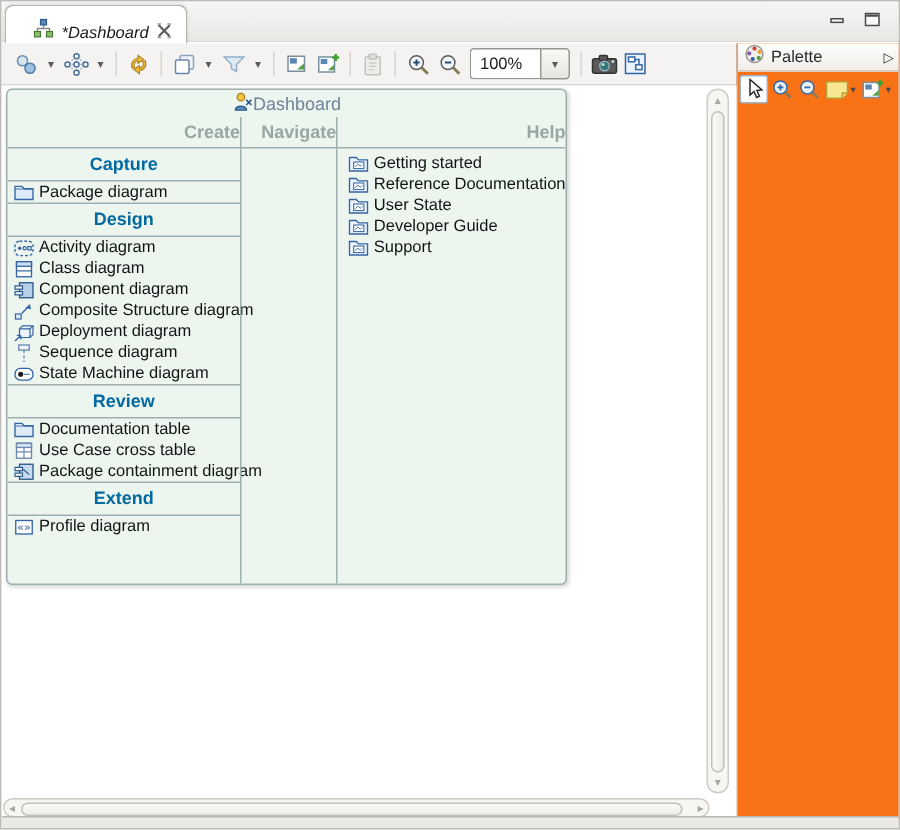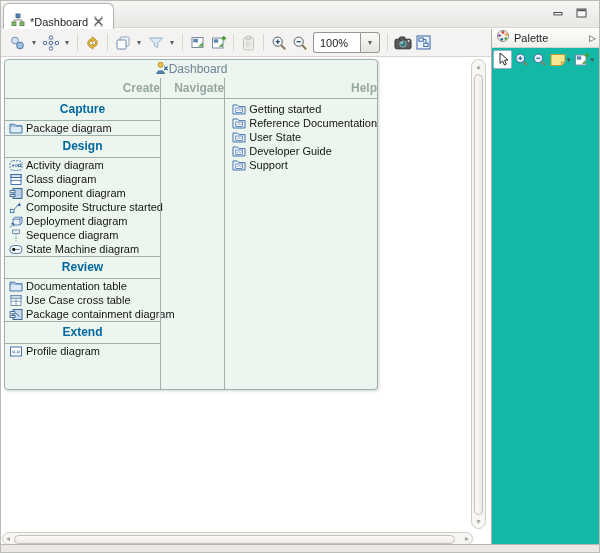--- a/index.html
+++ b/index.html
@@ -12,21 +12,21 @@
   
   .tabbar {
     position:absolute; left:0; top:0; width:100%; height:27px;
     background:linear-gradient(#f7f6f5,#e9e7e4);
     border-bottom:1px solid #d9d7d3;
   }
   .tab {
     position:absolute; left:2px; top:2px; height:36px;
     background:#ffffff; border:1px solid #b6b4b0; border-bottom:none;
     border-radius:6px 6px 0 0; display:flex; align-items:center; gap:5px;
-    padding:0 9px 0 7px; box-shadow:0 -1px 2px rgba(0,0,0,.06);
+    padding:0 9px 0 18px; box-shadow:0 -1px 2px rgba(0,0,0,.06);font-style:italic;
   }
   .tab-label { font-size:11px; color:#1c1c1c; }
   .wincontrols { position:absolute; right:12px; top:7px; display:flex; gap:13px; }
   .wincontrols span { cursor:default; display:flex; align-items:center; }
   
   .toolbar {
     position:absolute; left:0; top:28px; width:490px; height:28px;
     background:#f4f3f1; border-bottom:1px solid #d6d4d0;
     display:flex; align-items:center; padding-left:6px;
   }
@@ -40,21 +40,21 @@
     border-radius:3px 0 0 3px; font-size:11px; padding:0 0 0 6px; color:#1a1a1a;
     font-family:"Liberation Sans", sans-serif; background:#fff; outline:none;
   }
   .combo .combo-btn {
     width:20px; height:21px; border:1px solid #989690; border-radius:0 3px 3px 0;
     background:linear-gradient(#fbfaf8,#e6e4e0); display:flex; align-items:center; justify-content:center;
   }
   
   .palette {
     position:absolute; left:490px; top:28px; width:110px; height:517px;
-    background:#14b8a6; border-left:1px solid #b2b0ac;
+    background:#f97316; border-left:1px solid #b2b0ac;
   }
   .palette-header {
     height:19px; display:flex; align-items:center; gap:4px; padding:0 5px 0 4px;
     background:linear-gradient(#fdfdfc,#f0eeea); border-bottom:1px solid #d5d3cf;
   }
   .palette-title { font-size:11px; color:#2a2a2a; }
   .palette-arrow { margin-left:auto; font-size:9px; color:#3a3a3a; }
   .palette-tools { display:flex; align-items:center; gap:1px; padding:2px 1px; }
   .ptool { height:19px; display:flex; align-items:center; justify-content:center; padding:0 1px; }
   .ptool.selected { border:1px solid #9ab2cc; background:#ffffff; border-radius:2px; width:19px; }
@@ -388,21 +388,21 @@
               <span>Component diagram</span>
             </div>
           <div class="item">
               <span class="icn">
                 <svg width="14" height="13" viewBox="0 0 14 13">
                   <rect x="1.3" y="8.3" width="3.8" height="3.4" fill="#dcebf7" stroke="#3465a4" stroke-width=".8"></rect>
                   <line x1="5.4" y1="8" x2="9.6" y2="3.8" stroke="#3465a4" stroke-width=".9"></line>
                   <path d="M10.9 1.6 L11.7 5.2 L8.1 4.4 Z" fill="#3465a4"></path>
                 </svg>
               </span>
-              <span>Composite Structure started</span>
+              <span>Composite Structure diagram</span>
             </div>
           <div class="item">
               <span class="icn">
                 <svg width="14" height="13" viewBox="0 0 14 13">
                   <path d="M4 4.2 L6 2.2 L13 2.2 L13 8 L11 10 L4 10 Z" fill="#eef4fa" stroke="#3465a4" stroke-width=".8"></path>
                   <path d="M4 4.2 L11 4.2 L11 10 M11 4.2 L13 2.2" fill="none" stroke="#3465a4" stroke-width=".8"></path>
                   <path d="M1 12.4 L4.8 8.6 M4.8 8.6 L4.8 11.2 M4.8 8.6 L2.2 8.6" fill="none" stroke="#3465a4" stroke-width=".9"></path>
                 </svg>
               </span>
               <span>Deployment diagram</span>

